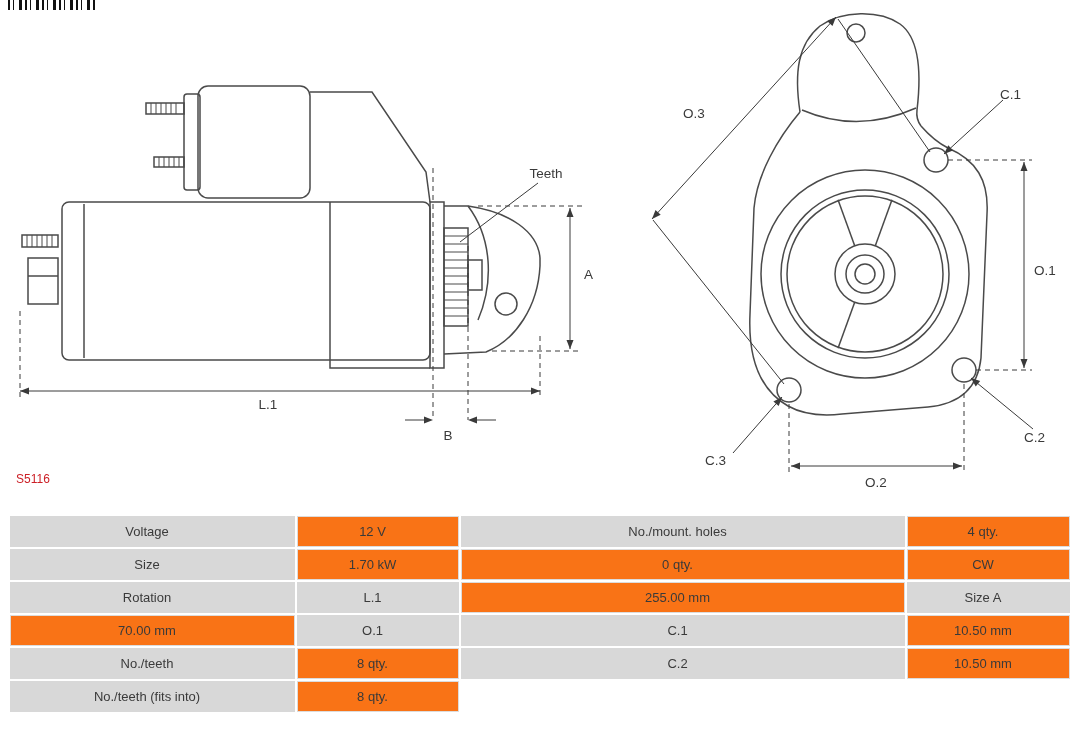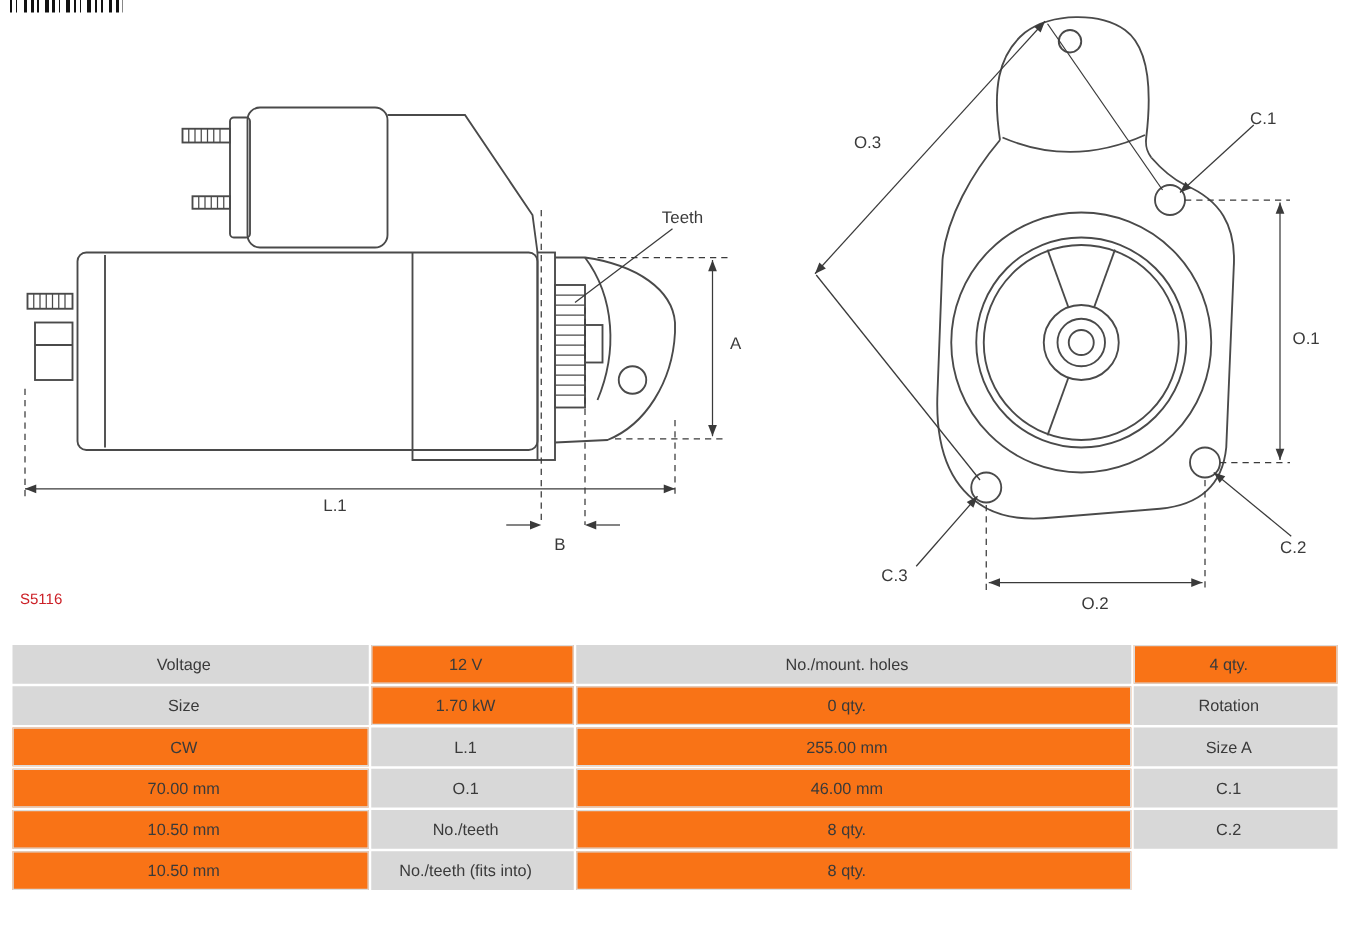--- a/index.html
+++ b/index.html
@@ -145,30 +145,29 @@
 
     <div class="cell label">Voltage</div>
     <div class="cell value">12 V</div>
     <div class="cell label">No./mount. holes</div>
     <div class="cell value">4 qty.</div>
 
     <div class="cell label">Size</div>
     <div class="cell value">1.70 kW</div>
     <div class="cell value">0 qty.</div>
 
+    <div class="cell value">CW</div>
     <div class="cell label">Rotation</div>
-    <div class="cell value">CW</div>
     <div class="cell label">L.1</div>
     <div class="cell value">255.00 mm</div>
 
     <div class="cell label">Size A</div>
     <div class="cell value">70.00 mm</div>
     <div class="cell label">O.1</div>
 
-    <div class="cell value">46.00 mm</div>
     <div class="cell label">C.1</div>
     <div class="cell value">10.50 mm</div>
 
     <div class="cell label">No./teeth</div>
     <div class="cell value">8 qty.</div>
     <div class="cell label">C.2</div>
     <div class="cell value">10.50 mm</div>
 
     <div class="cell label">No./teeth (fits into)</div>
     <div class="cell value">8 qty.</div>

